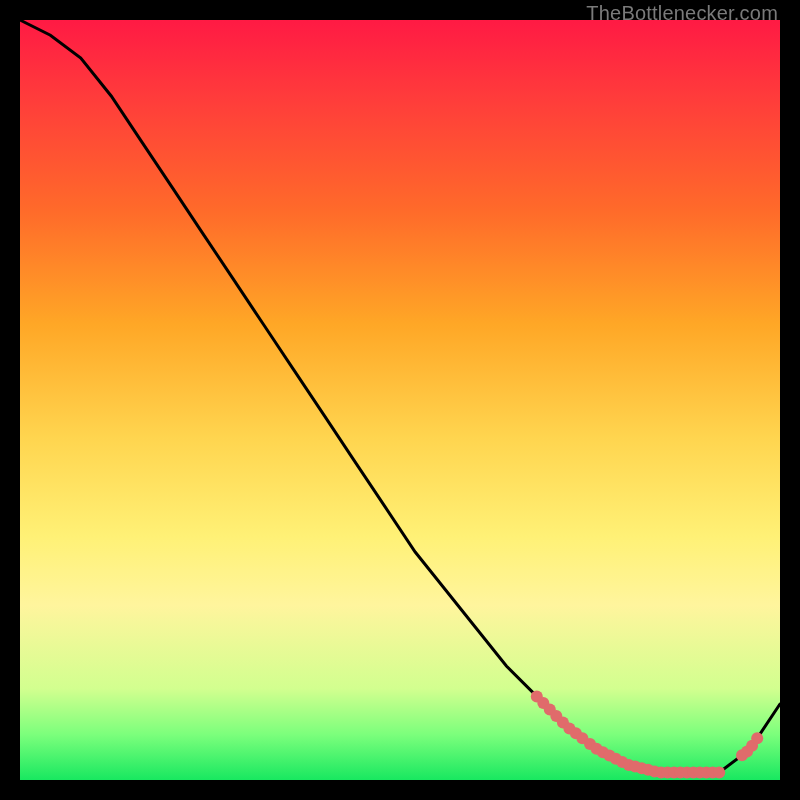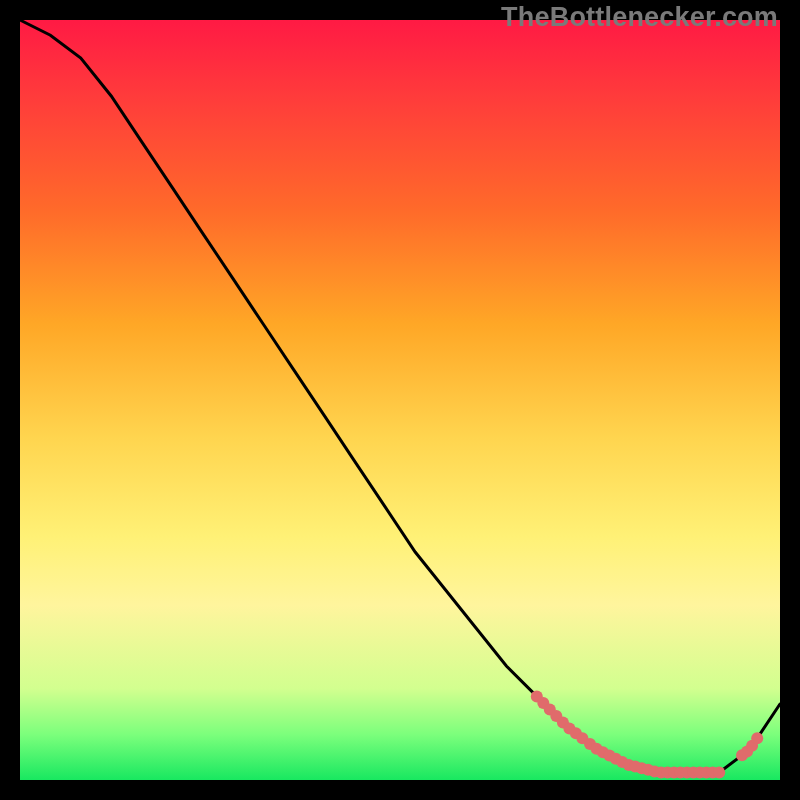--- a/index.html
+++ b/index.html
@@ -34,22 +34,22 @@
       #d2ff8f 88%,
       #7cff7c 94%,
       #18e860 100%
     );
   }
   .attribution {
     position: absolute;
     top: 2px;
     right: 22px;
     color: #7a7a7a;
-    font-size: 27px;
-    font-weight: 700;
+    font-size: 20px;
+    font-weight: 400;
     letter-spacing: 0.2px;
   }
   svg.curve {
     position: absolute;
     left: 0;
     top: 0;
     width: 760px;
     height: 760px;
     overflow: visible;
   }

